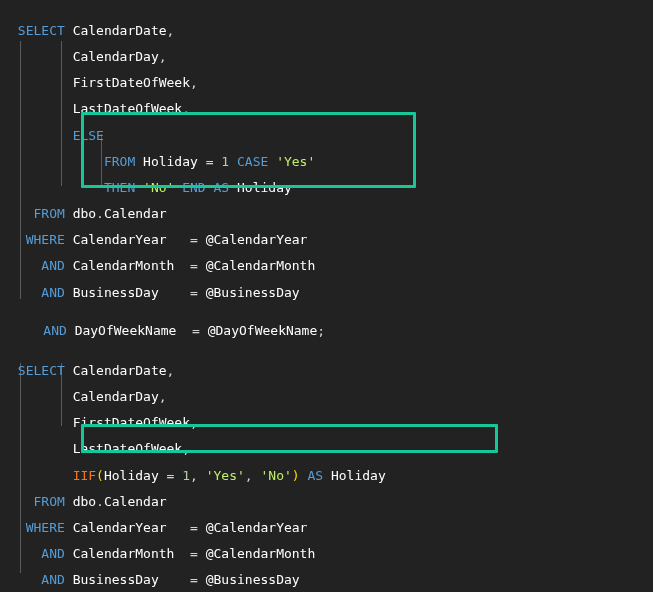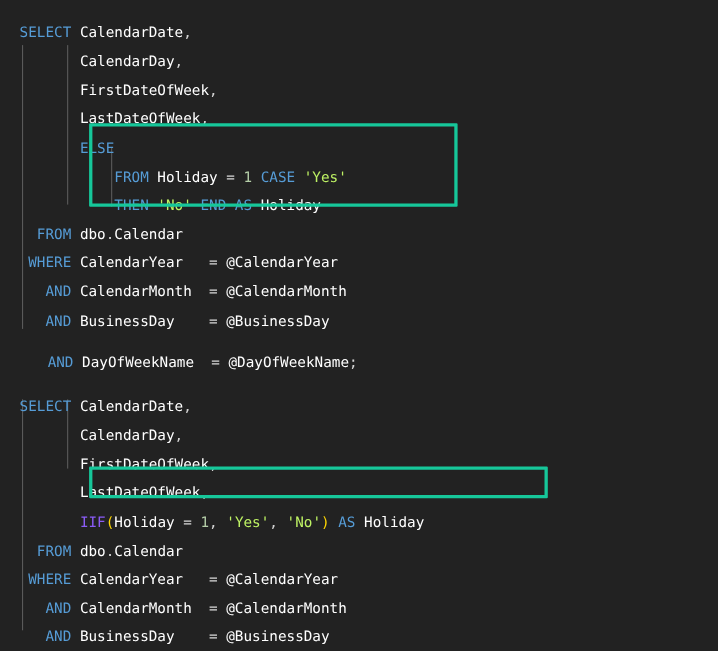--- a/index.html
+++ b/index.html
@@ -42,21 +42,21 @@
     color: #d4d4d4;
   }
   .line .pad { color: transparent; }
 
   
   .kw   { color: #569cd6; }  
   .id   { color: #ffffff; }  
   .str  { color: #bef264; }  
   .num  { color: #b5cea8; }  
   .op   { color: #d4d4d4; }  
-  .fn   { color: #8b5cf6; }  
+  .fn   { color: #f97316; }  
   .paren{ color: #ffd700; }  
 
   
   .hl {
     position: absolute;
     border: 3px solid #16c79a;
     border-radius: 1px;
     box-sizing: border-box;
     pointer-events: none;
   }

